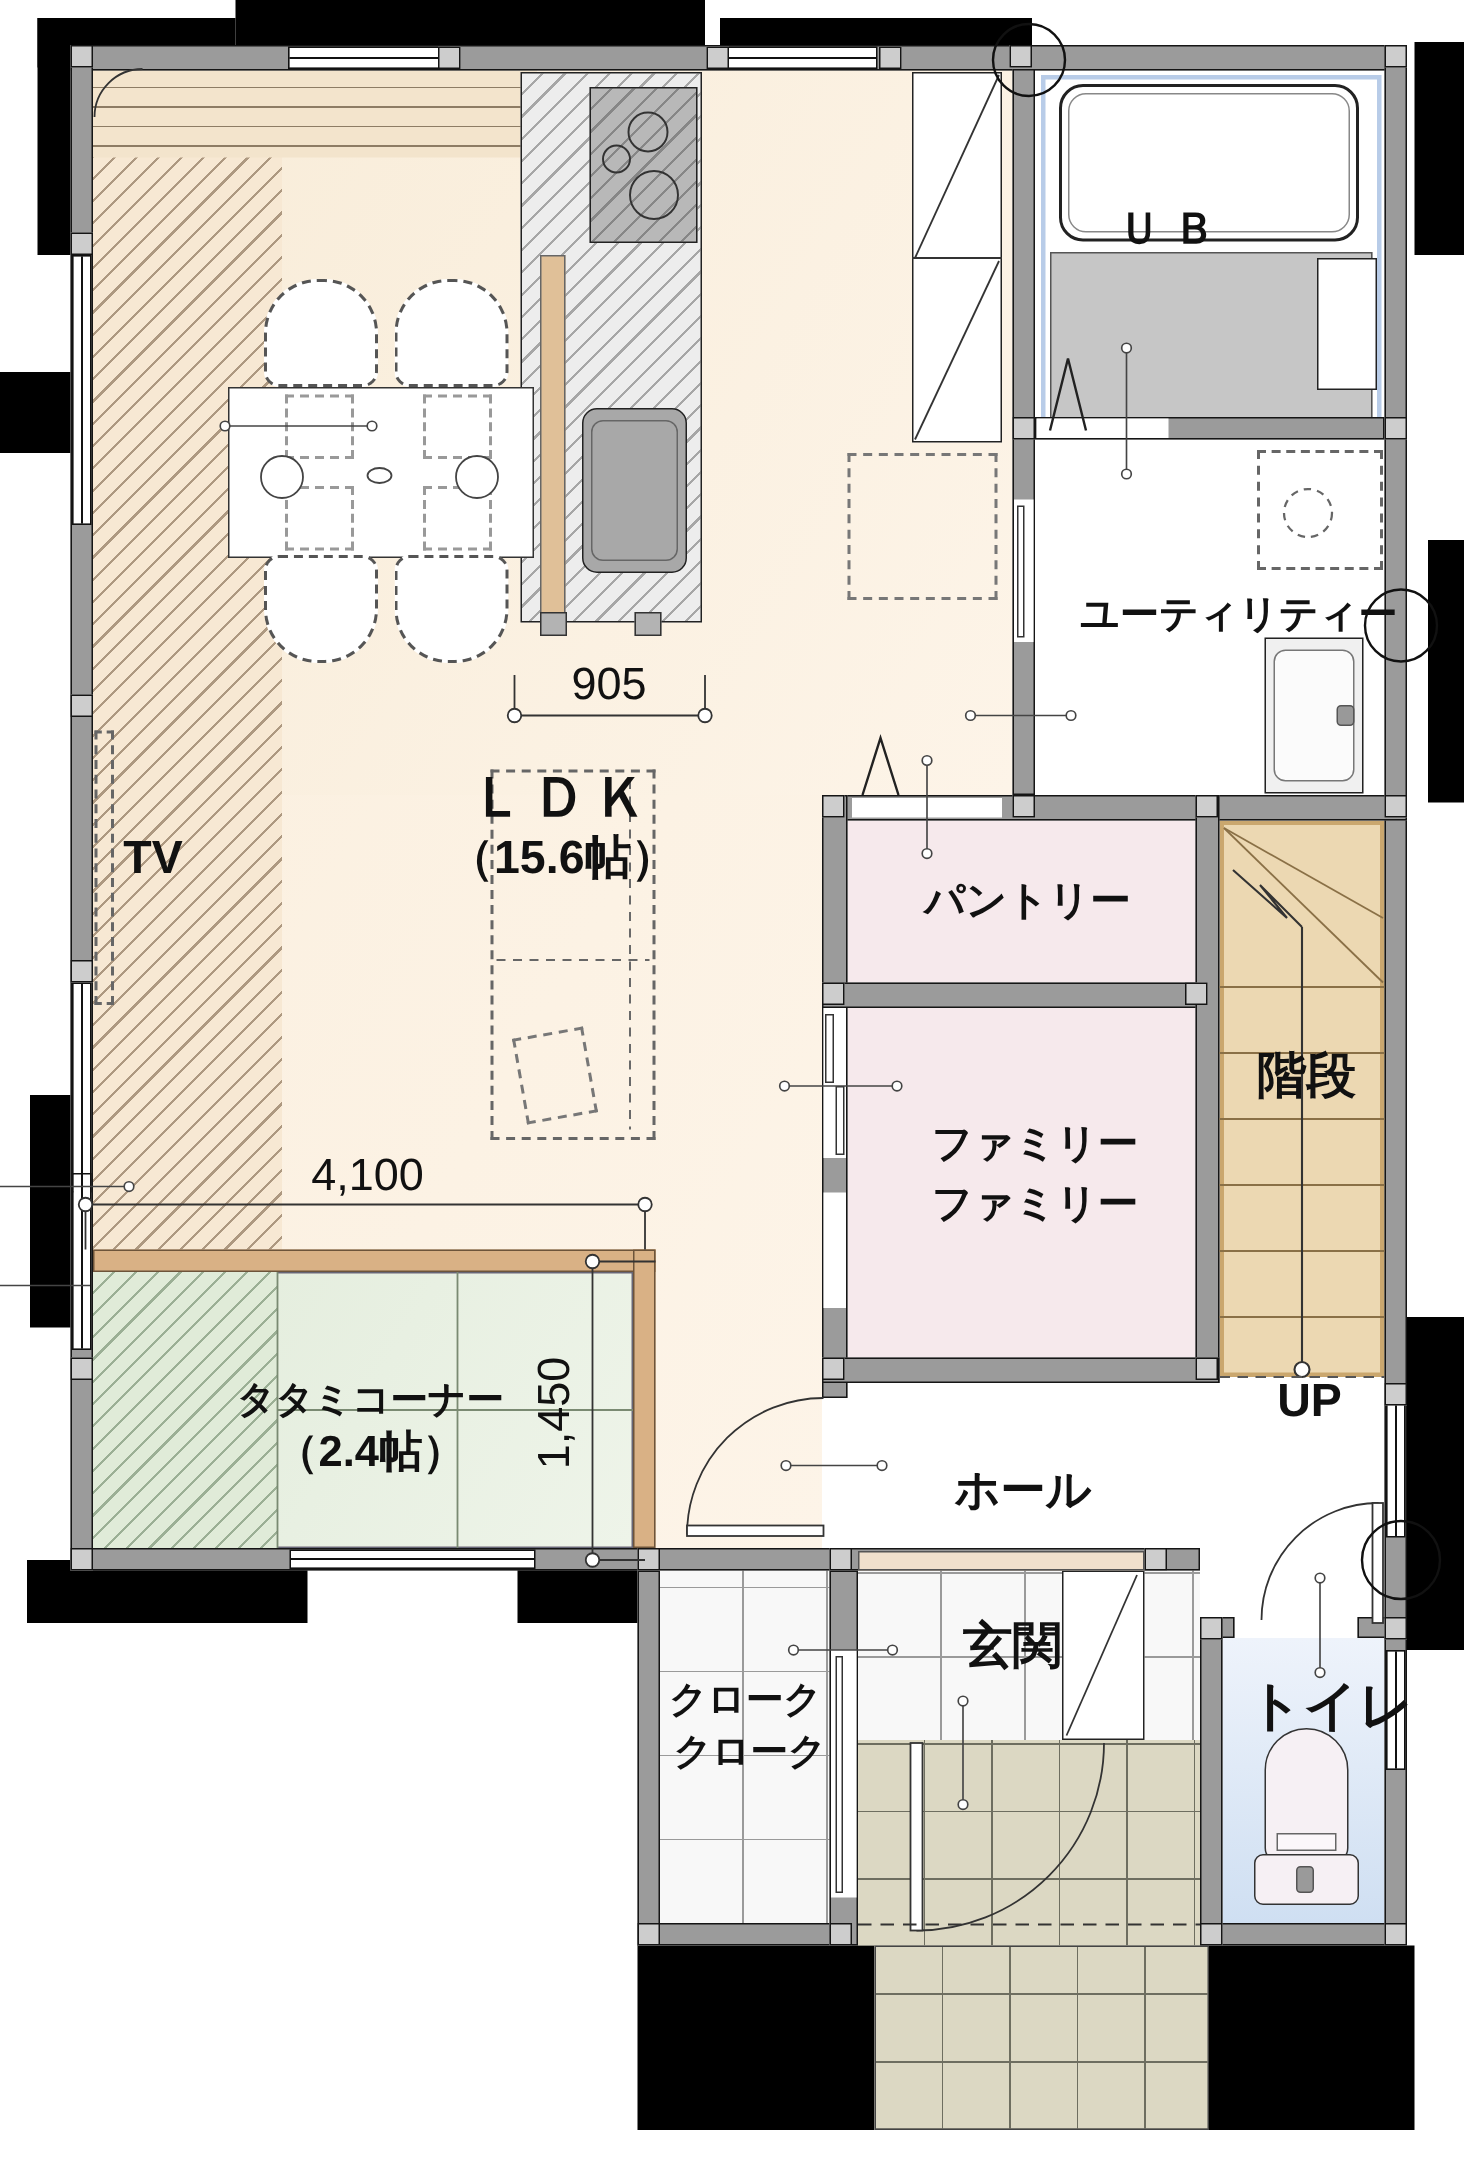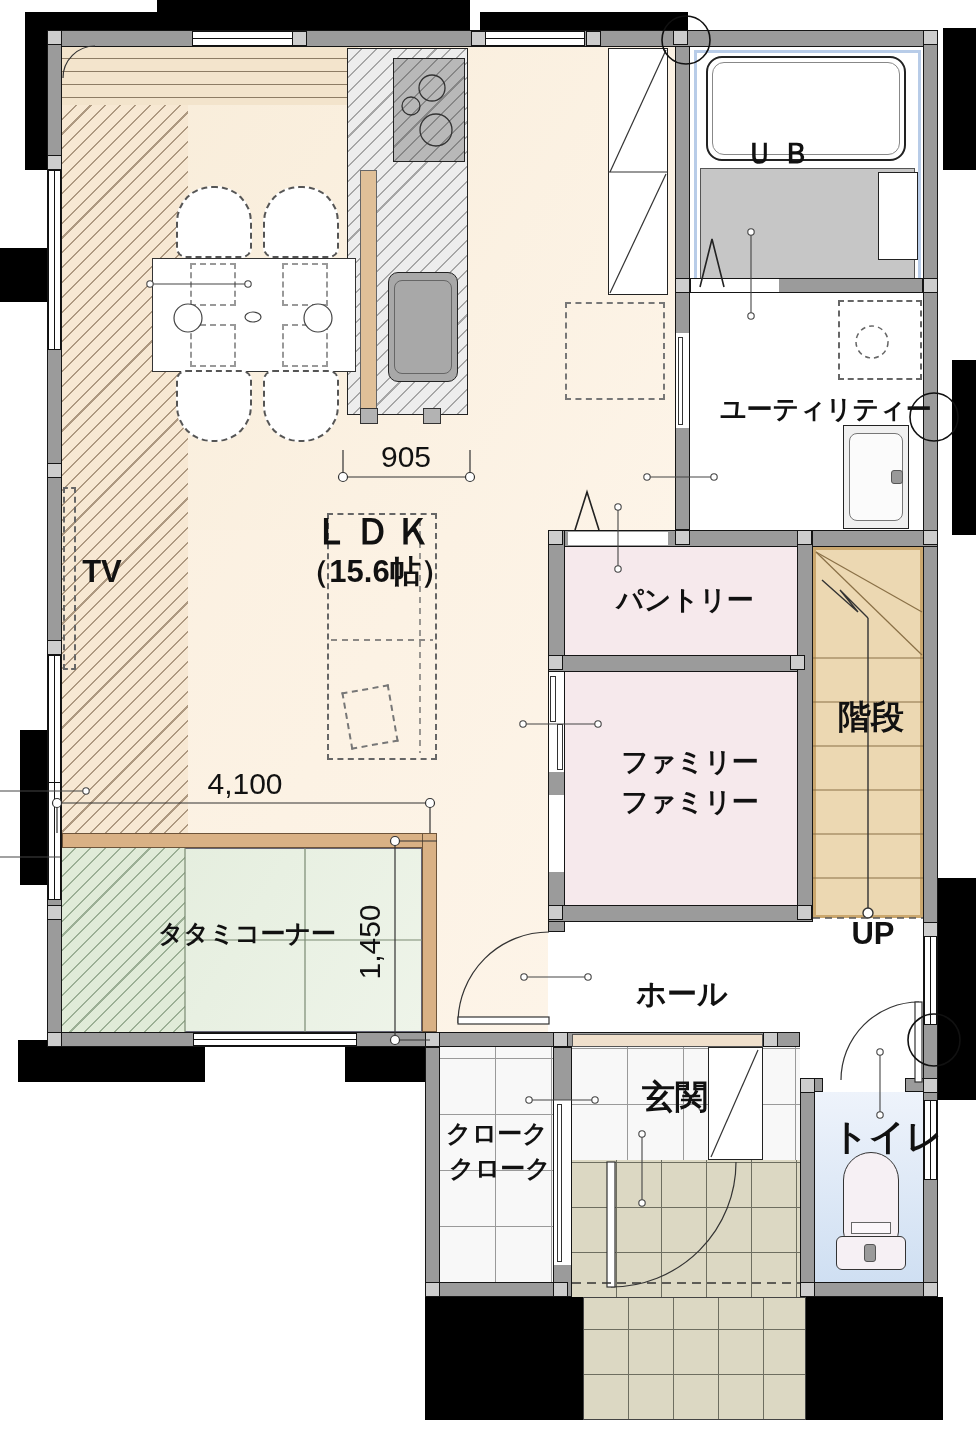--- a/index.html
+++ b/index.html
@@ -308,20 +308,21 @@
         <line x1="395" y1="1040" x2="430" y2="1040"></line>
       <circle cx="395" cy="841" r="4.5"></circle>
         <circle cx="395" cy="1040" r="4.5"></circle>
     </g>
   </svg>
 
   <div class="lbl" style="left:275px;top:513px;width:200px;font-size:37px;letter-spacing:4px">ＬＤＫ</div>
   <div class="lbl" style="left:265px;top:556px;width:220px;font-size:31px">（15.6帖）</div>
   <div class="lbl" style="left:70px;top:556px;width:64px;font-size:31px">TV</div>
   <div class="lbl" style="left:142px;top:920px;width:210px;font-size:25px">タタミコーナー</div>
+  <div class="lbl" style="left:142px;top:953px;width:210px;font-size:29px">（2.4帖）</div>
   <div class="lbl" style="left:732px;top:138px;width:100px;font-size:29px;letter-spacing:8px">ＵＢ</div>
   <div class="lbl" style="left:720px;top:396px;width:180px;font-size:26px">ユーティリティー</div>
   <div class="lbl" style="left:600px;top:586px;width:170px;font-size:27px">パントリー</div>
   <div class="lbl" style="left:826px;top:700px;width:90px;font-size:33px">階段</div>
   <div class="lbl" style="left:610px;top:748px;width:160px;font-size:27px">ファミリー</div>
   <div class="lbl" style="left:595px;top:788px;width:190px;font-size:27px">ファミリー</div>
   <div class="lbl" style="left:838px;top:918px;width:70px;font-size:31px">UP</div>
   <div class="lbl" style="left:612px;top:978px;width:140px;font-size:30px">ホール</div>
   <div class="lbl" style="left:625px;top:1080px;width:100px;font-size:33px">玄関</div>
   <div class="lbl" style="left:442px;top:1120px;width:110px;font-size:25px">クローク</div>

